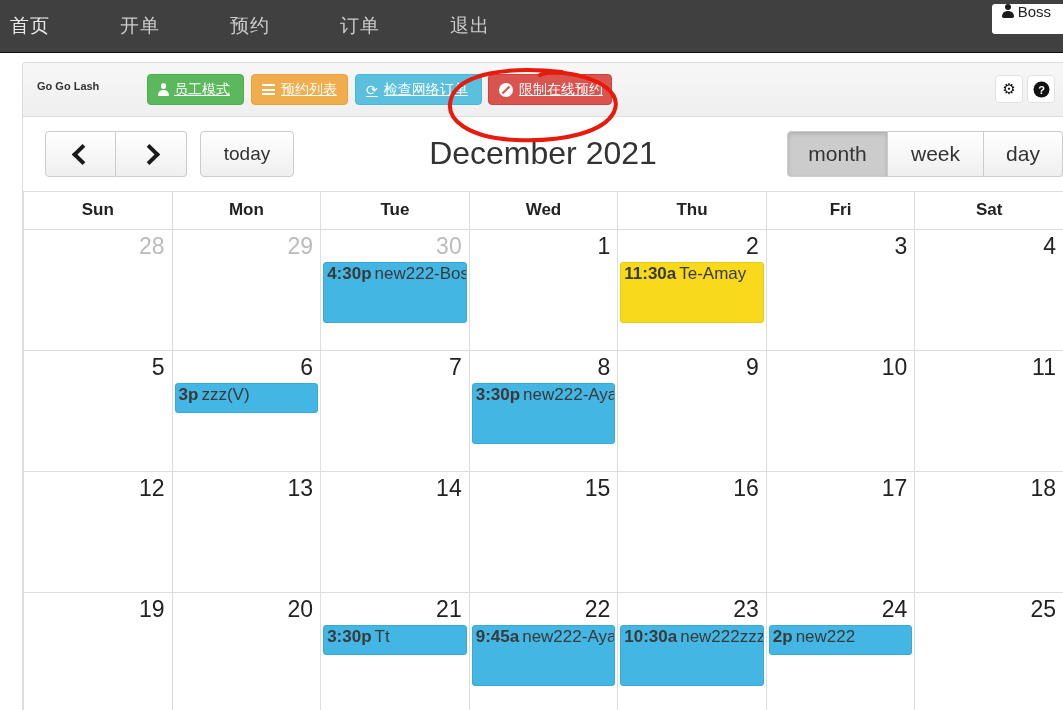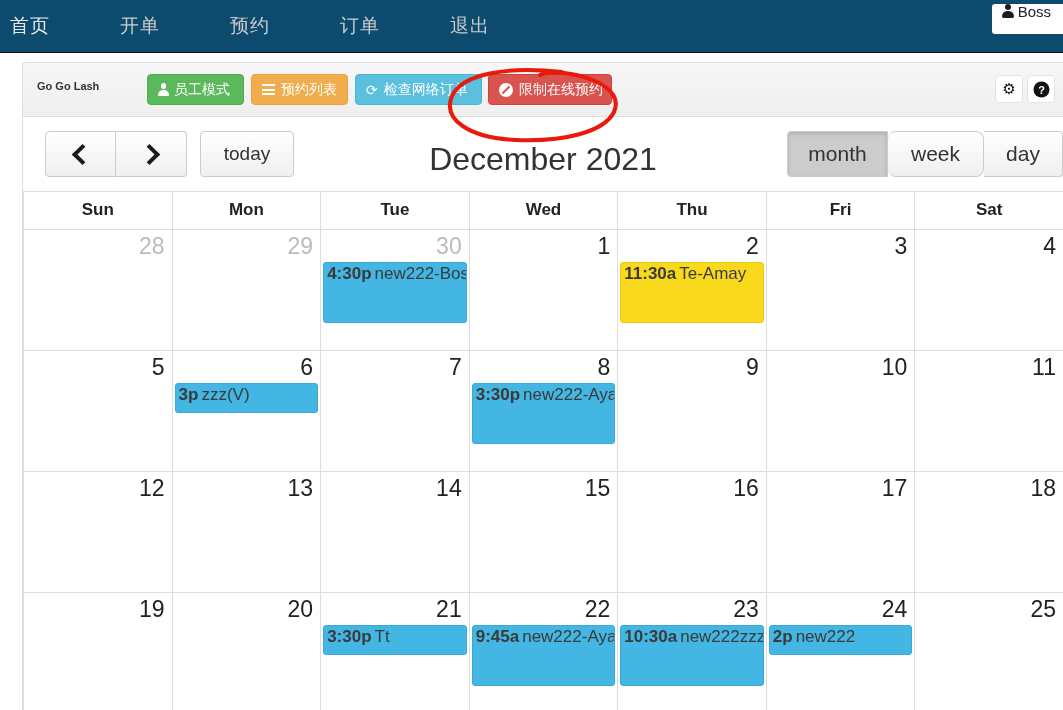--- a/index.html
+++ b/index.html
@@ -18,21 +18,21 @@
     background: #ffffff;
     overflow: hidden;
   }
 
   
   .navbar {
     position: absolute;
     left: 0; top: 0;
     width: 1063px;
     height: 52px;
-    background: #0c4a6e;
+    background: #404040;
     border-bottom: 1px solid #111;
   }
   .nav-items {
     position: absolute;
     left: 0; top: 0;
     height: 52px;
     display: flex;
     align-items: stretch;
   }
   .nav-item {
@@ -126,20 +126,21 @@
     border-radius: 4px;
     border: 1px solid transparent;
     color: #ffffff;
     font-size: 14px;
     display: flex;
     align-items: center;
     padding: 0 10px;
     box-sizing: border-box;
     cursor: pointer;
     white-space: nowrap;
+    text-decoration: underline;
   }
   .tb-btn .tb-ico { margin-right: 6px; display: inline-flex; align-items: center; }
   .tb-green  { left: 124px; width: 97px;  background: #5cb85c; border-color: #4cae4c; }
   .tb-orange { left: 228px; width: 97px;  background: #f0ad4e; border-color: #eea236; }
   .tb-blue   { left: 332px; width: 127px; background: #5bc0de; border-color: #46b8da; }
   .tb-red    { left: 465px; width: 124px; background: #d9534f; border-color: #d43f3a; }
 
   .icon-person-sm {
     width: 10px; height: 13px; position: relative; display: inline-block;
   }
@@ -232,28 +233,28 @@
   .grp-nav .btn:first-child { border-radius: 4px 0 0 4px; }
   .grp-nav .btn:last-child { border-radius: 0 4px 4px 0; border-left: none; }
   .btn-today {
     position: absolute;
     left: 177px; top: 14px;
     width: 94px; height: 46px;
     border-radius: 4px;
     font-size: 19px;
   }
   .grp-views { right: 0px; top: 14px; }
-  .grp-views .btn { height: 46px; font-size: 21px; border-radius: 8px; }
+  .grp-views .btn { height: 46px; font-size: 21px; border-radius: 0; }
   .grp-views .btn:nth-child(1){ width: 101px; border-radius: 4px 0 0 4px; }
   .grp-views .btn:nth-child(2){ width: 96px; border-left: none; }
   .grp-views .btn:nth-child(3){ width: 79px; border-left: none; border-radius: 0 4px 4px 0; }
 
   .cal-title {
     position: absolute;
-    left: 0; right: 0; top: 24px;
+    left: 0; right: 0; top: 18px;
     text-align: center;
     font-size: 32px;
     color: #333333;
     font-weight: normal;
   }
 
   .chevron {
     display: inline-block;
     width: 11px; height: 11px;
     border-top: 4px solid #1a1a1a;

